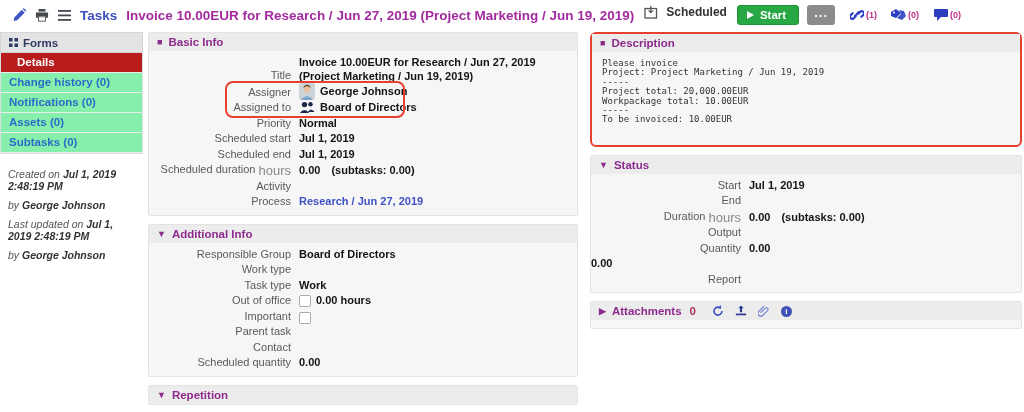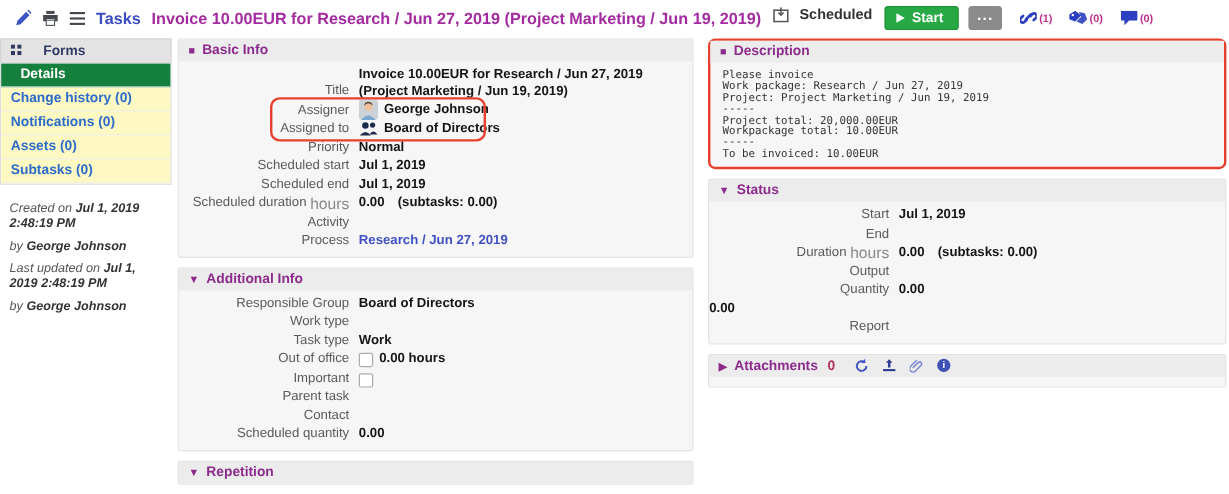--- a/index.html
+++ b/index.html
@@ -15,23 +15,23 @@
   .status-text { color:#333; font-size:12px; font-weight:700; margin-right:2px; }
   .start-btn { display:inline-flex; align-items:center; gap:6px; background:#27a844; color:#fff; border:1px solid #1f9238; border-radius:3px; padding:3px 12px 3px 9px; font-size:11.5px; font-weight:700; cursor:pointer; font-family:inherit; }
   .play { width:0; height:0; border-left:7px solid #fff; border-top:4.5px solid transparent; border-bottom:4.5px solid transparent; }
   .more-btn { background:#8b8b8b; color:#fff; border:none; border-radius:3px; padding:1px 7px 6px 7px; font-size:13px; font-weight:700; letter-spacing:1px; line-height:10px; cursor:pointer; font-family:inherit; }
   .counter { display:inline-flex; align-items:center; gap:2px; margin-left:6px; cursor:pointer; }
   .cnt { color:#bf2f8b; font-size:9px; font-weight:700; }
 
   
   .sidebar { position:absolute; top:32px; left:0; width:143px; }
   .side-list { border:1px solid #ddd; border-top:none; background:#fff; }
-  .side-header { background:#e3e3e3; color:#2f3a63; font-weight:700; font-size:11.5px; padding:4px 8px 3px 8px; display:flex; align-items:center; gap:18px; border:1px solid #d5d5d5; }
-  .side-item { padding:3px 8px 4px 8px; color:#2b6cc8; font-weight:600; font-size:11.5px; border-bottom:1px solid #ececec; cursor:pointer; background:#fef9c3; }
-  .side-item.selected { background:#15803d; color:#fff; font-weight:700;padding-left:16px; }
+  .side-header { background:#e3e3e3; color:#2f3a63; font-weight:700; font-size:11.5px; padding:4px 8px 3px 8px; display:flex; align-items:center; gap:5px; border:1px solid #d5d5d5; }
+  .side-item { padding:3px 8px 4px 8px; color:#2b6cc8; font-weight:600; font-size:11.5px; border-bottom:1px solid #ececec; cursor:pointer; background:#86efac; }
+  .side-item.selected { background:#b91c1c; color:#fff; font-weight:700;padding-left:16px; }
   .side-meta { margin-top:14px; padding:0 4px 0 8px; font-style:italic; color:#555; font-size:10.5px; }
   .side-meta .line { margin-bottom:7px; line-height:12px; }
   .side-meta b { color:#333; }
 
   
   .main-col  { position:absolute; top:32px; left:148px; width:430px; }
   .right-col { position:absolute; top:32px; left:590px; width:432px; }
 
   .section { border:1px solid #e3e3e3; border-radius:2px; margin-bottom:8px; background:#f6f6f6; }
   .sec-head { background:#ececec; color:#8d2b8d; font-weight:700; font-size:11.5px; padding:3px 8px; display:flex; align-items:center; gap:6px; cursor:pointer; }
@@ -47,21 +47,21 @@
   .val .suffix { margin-left:6px; }
   a.link { color:#3f51c5; text-decoration:none; cursor:pointer; font-weight:700; }
   .checkbox { width:12px; height:12px; background:#fff; border:1px solid #ababab; border-radius:2px; display:inline-block; margin-top:1px; cursor:pointer; }
   .avatar { width:16px; height:17px; border-radius:2px; overflow:hidden; display:inline-block; flex-shrink:0; }
   .ppl-icon { display:inline-flex; }
 
   .hl-wrap { position:relative; }
   .redbox { position:absolute; left:76px; top:-2px; width:180px; height:37px; border:2px solid #e8402f; border-radius:8px; pointer-events:none; }
   .red-outline { border:2px solid #e8402f; border-radius:6px; }
 
-  .mono-body { font-family:"DejaVu Sans Mono",monospace; font-size:9px; line-height:9.4px; color:#333; padding:7px 10px 5px 10px; }
+  .mono-body { font-family:"DejaVu Sans Mono",monospace; font-size:9px; line-height:9.4px; color:#333; padding:7px 10px 20px 10px; }
 
   .att-head { display:flex; align-items:center; gap:6px; }
   .att-count { color:#b03060; font-weight:700; margin-left:2px; margin-right:10px; }
   .att-icons { display:flex; align-items:center; gap:11px; }
   .att-icons span { display:inline-flex; cursor:pointer; }
   .info-badge { width:11px; height:11px; border-radius:50%; background:#3f51b5; color:#fff; font-size:8px; font-weight:700; display:inline-flex; align-items:center; justify-content:center; cursor:pointer; }
   .att-body { height:8px; }
 </style>
 </head>
 <body>
@@ -297,21 +297,20 @@
 
 <div class="right-col">
 
   <div class="section red-outline">
     <div class="sec-head">
       <span class="marker">■</span>
       <span>Description</span>
     </div>
     <div class="mono-body">
       <div>Please invoice</div>
-      <div>Work package: Research / Jun 27, 2019</div>
       <div>Project: Project Marketing / Jun 19, 2019</div>
       <div>-----</div>
       <div>Project total: 20,000.00EUR</div>
       <div>Workpackage total: 10.00EUR</div>
       <div>-----</div>
       <div>To be invoiced: 10.00EUR</div>
     </div>
   </div>
 
   <div class="section">

